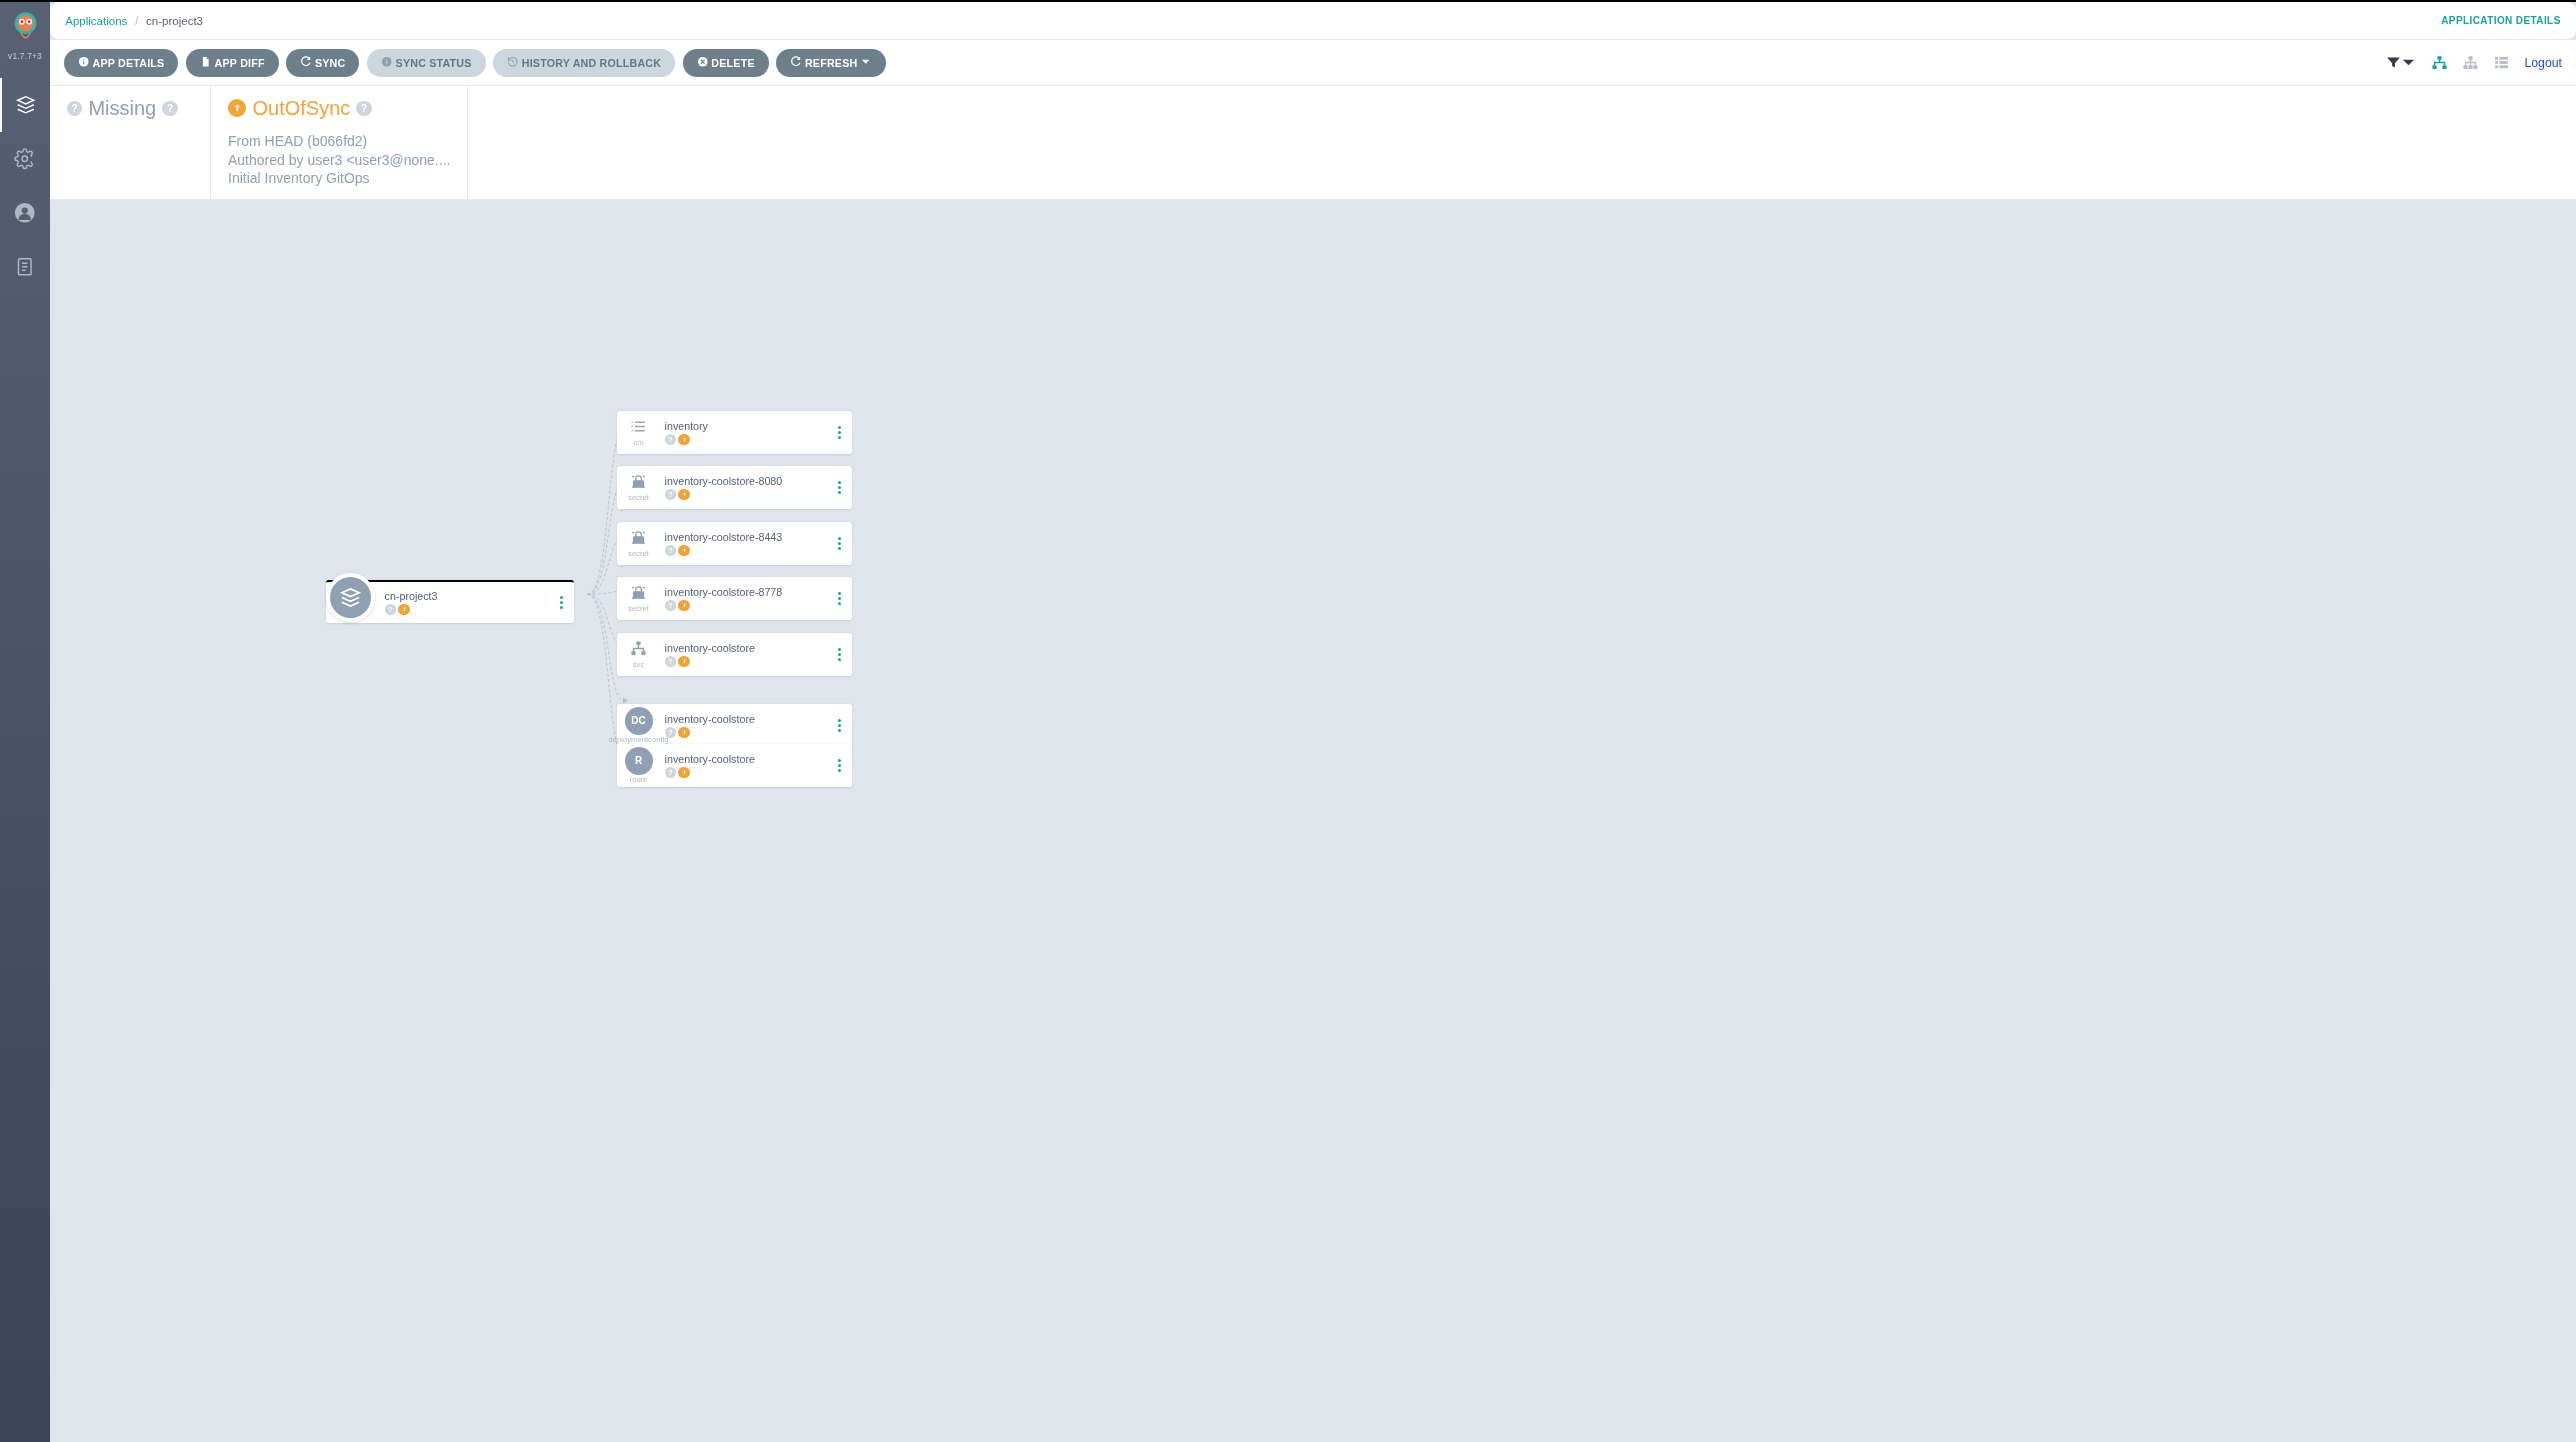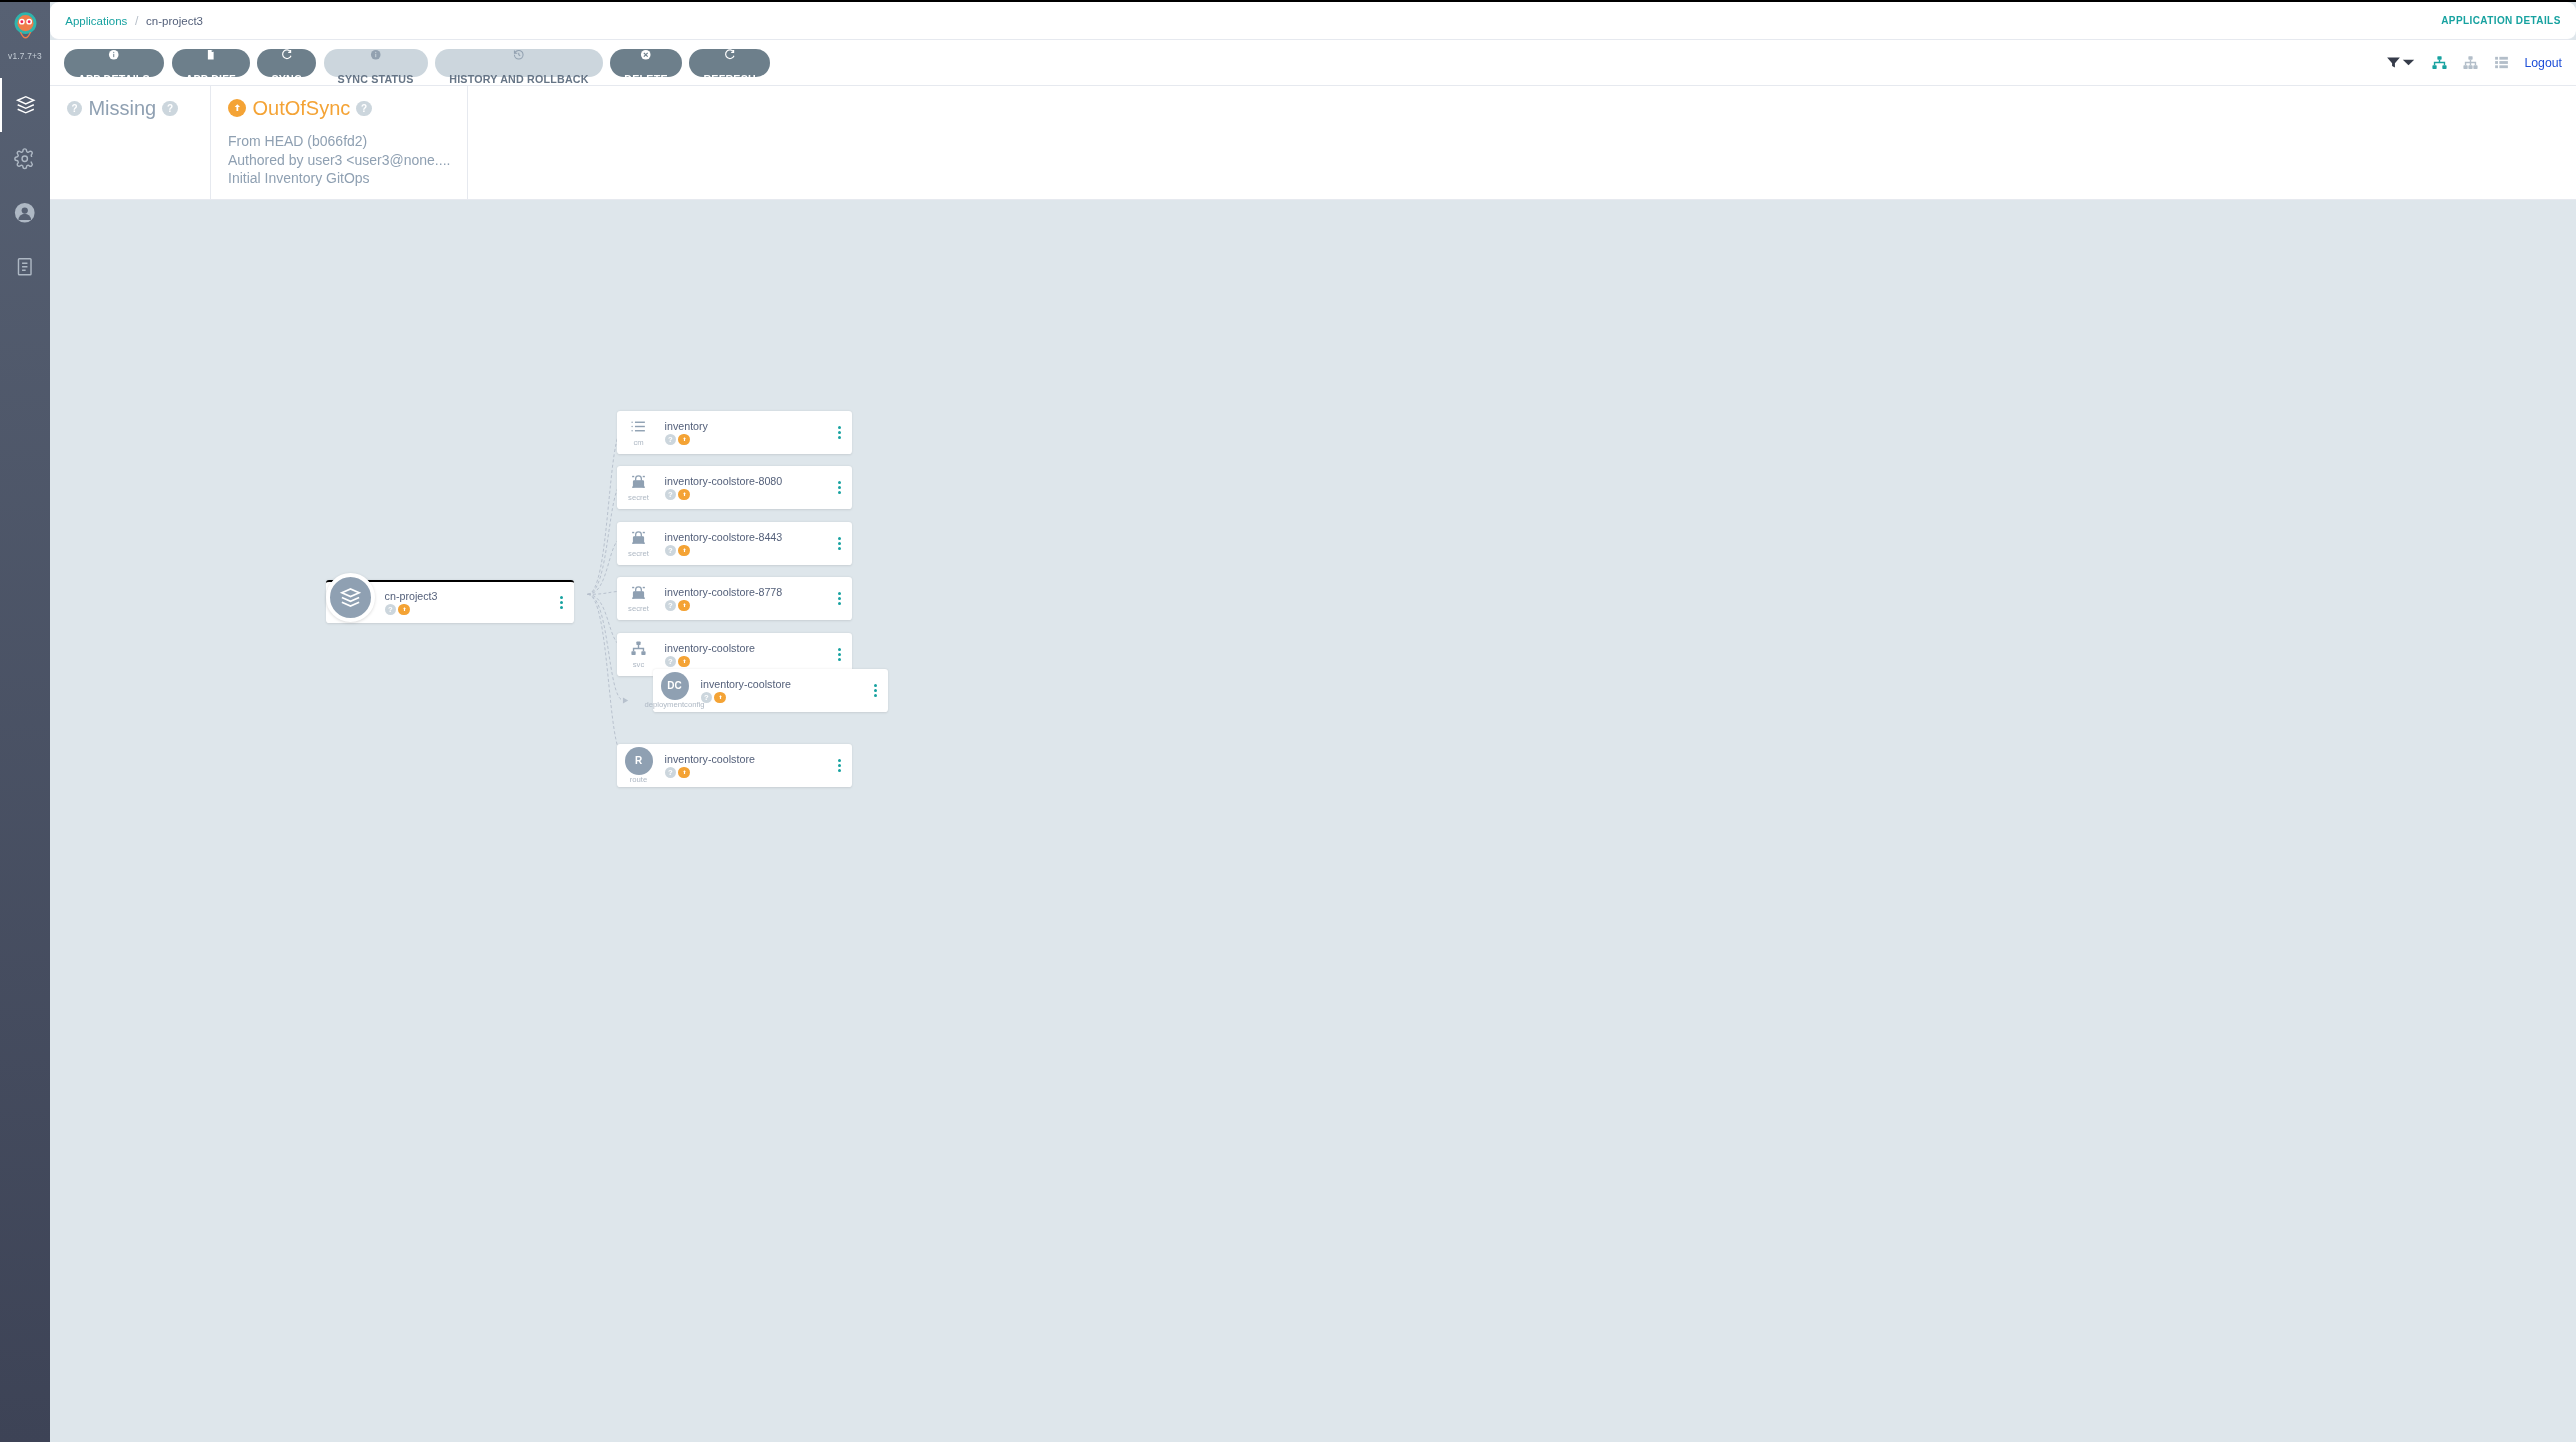--- a/index.html
+++ b/index.html
@@ -13,21 +13,21 @@
   .sb-item svg { width: 21.5px; height: 21.5px; }
   .sb-active { border-left: 2.3px solid #fff; }
   
   .main { flex: 1; display: flex; flex-direction: column; background: #dee6eb; min-width: 0; }
   .crumbbar { height: 38px; background: #fff; border-bottom: 0.8px solid #e6e9ef; display: flex; align-items: center; padding: 0 15.3px; border-radius: 9px; }
   .crumb-link { color: #17a2a0; font-size: 11.5px; }
   .crumb-sep { color: #b7bfc9; margin: 0 7.7px; }
   .crumb-cur { color: #54607a; font-size: 11.5px; }
   .page-title { margin-left: auto; font-weight: 700; color: #17a2a0; letter-spacing: 0.4px; font-size: 10px; }
   .toolbar { height: 46px; background: #fff; border-bottom: 0.8px solid #e6e9ef; display: flex; align-items: center; padding: 0 14px; gap: 7.7px; }
-  .pill { display: inline-flex; align-items: center; gap: 11px; background: #6d7f8b; color: #fff; border-radius: 14px; height: 28px; padding: 0 14px; font-size: 10.7px; font-weight: 600; letter-spacing: 0.2px; cursor: pointer; flex-direction: column; }
+  .pill { display: inline-flex; align-items: center; gap: 3px; background: #6d7f8b; color: #fff; border-radius: 14px; height: 28px; padding: 0 14px; font-size: 10.7px; font-weight: 600; letter-spacing: 0.2px; cursor: pointer; }
   .pill.muted { background: #ccd6dd; color: #667586; }
   .pill svg { width: 11.5px; height: 11.5px; }
   .tool-right { margin-left: auto; display: flex; align-items: center; gap: 14px; }
   .ticon { color: #6d7f8b; cursor: pointer; display: flex; align-items: center; }
   .ticon.teal { color: #17a2a0; }
   .ticon svg { width: 17px; height: 17px; }
   .logout { color: #1d4ed8; font-size: 12.3px; cursor: pointer; }
   
   .statusbar { background: #fff; border-bottom: 0.8px solid #e6e9ef; display: flex; }
   .statcell { padding: 10.7px 17px; border-right: 0.8px solid #e6e9ef; min-width: 161px; }
@@ -419,21 +419,21 @@
                   </svg>
                 </span>
       </div>
     </div>
     <div class="menu">
               <span></span>
               <span></span>
               <span></span>
             </div>
           </div>
-          <div class="node child" style="top: 469px; margin-left: 36px;">
+          <div class="node child" style="top: 504px;">
     <div class="iconcol">
               <div class="typecircle">DC</div>
               <span class="kind">deploymentconfig</span>
             </div>
     <div class="body">
       <div class="name">inventory-coolstore</div>
       <div class="badges">
         <span class="mini-q">?</span>
         <span class="mini-sync">
                   <svg viewBox="0 0 24 24">

